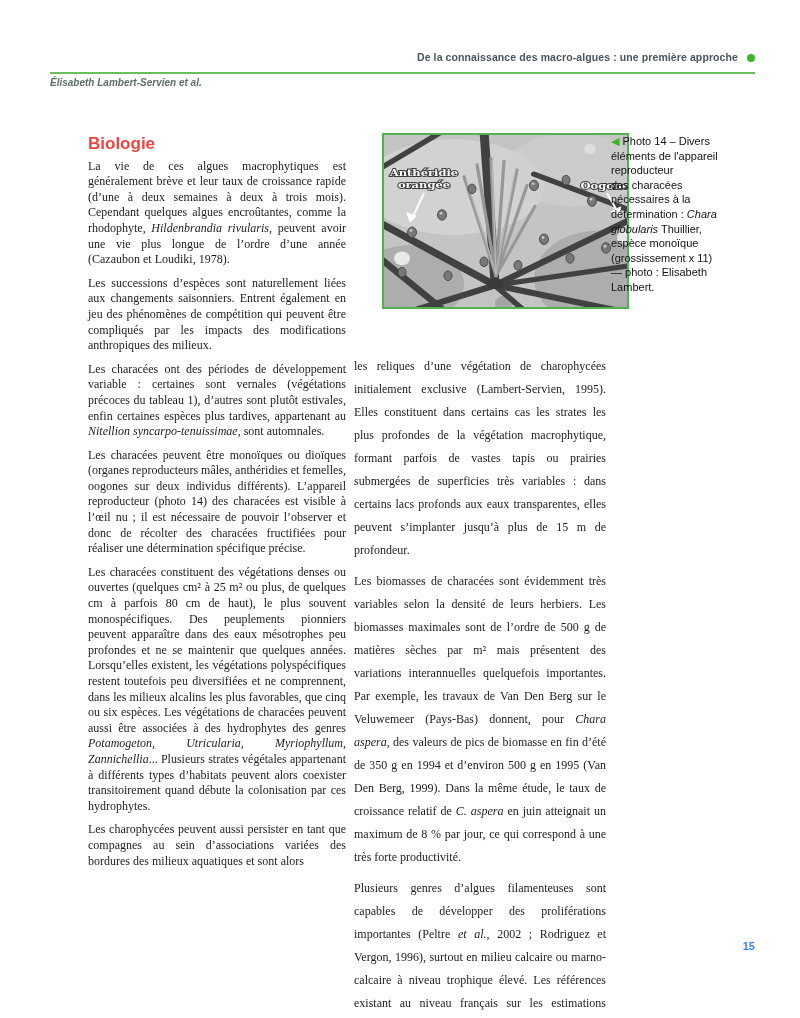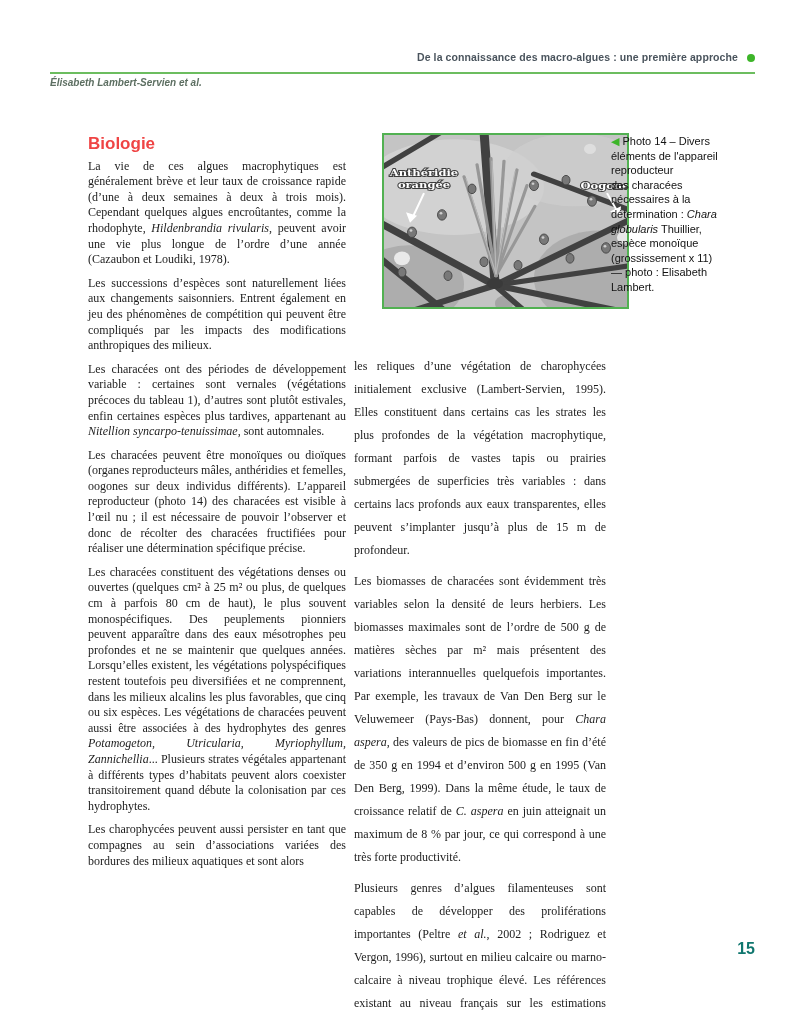--- a/index.html
+++ b/index.html
@@ -31,21 +31,21 @@
 
   
   .caption{position:absolute;left:611px;top:134px;width:150px;
         font-family:"Liberation Sans",sans-serif;font-weight:normal;font-size:11px;
         line-height:14.6px;color:#121212;}
   .caption-text{white-space:pre-line;display:inline;}
   .caption-marker{color:#3db529;margin-right:3px;font-size:11px;}
 
   
   .page-number{position:absolute;right:45px;top:940px;font-family:"Liberation Sans",sans-serif;
-        font-weight:bold;font-size:16px;color:#0f766e;}
+        font-weight:bold;font-size:11px;color:#3b82f6;}
 
   .photo-label{font-family:"DejaVu Serif",serif;font-weight:bold;font-size:11.5px;
         fill:#ffffff;paint-order:stroke;stroke:#3c3c3c;stroke-width:2.2px;}
 </style>
 </head>
 <body>
 
 <div class="page">
 
   <div class="header-title">De la connaissance des macro-algues : une première approche</div>

